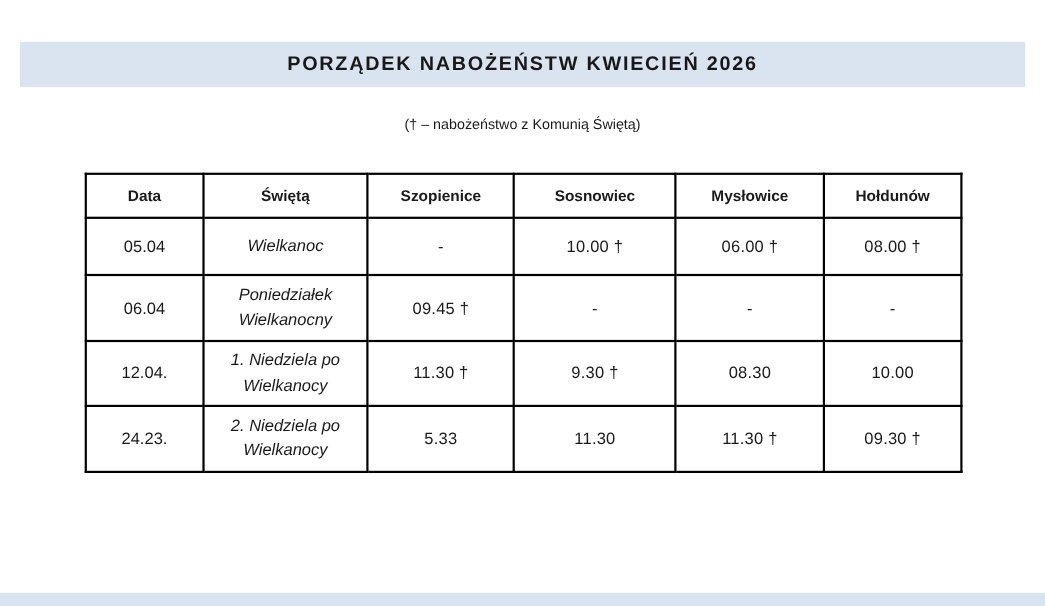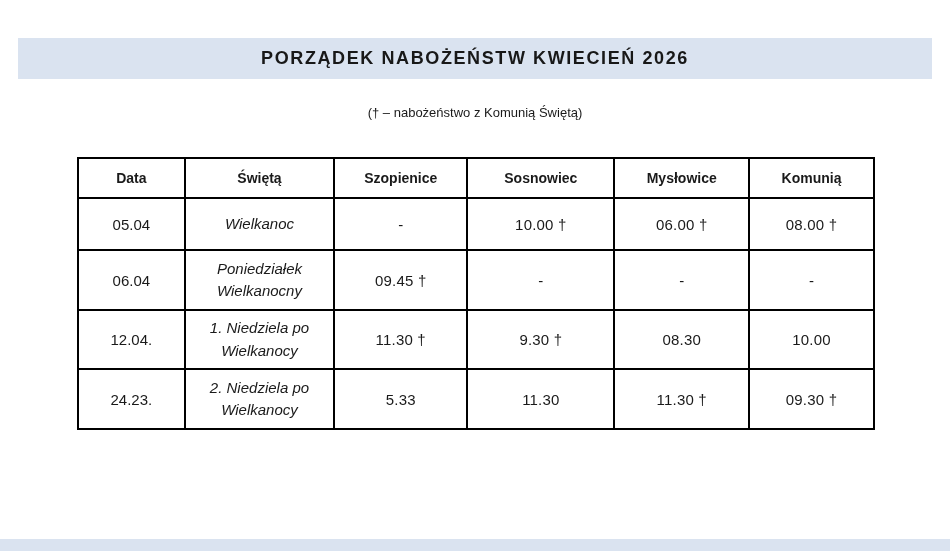--- a/index.html
+++ b/index.html
@@ -112,21 +112,21 @@
         <col style="width:16.9%">
         <col style="width:15.7%">
       </colgroup>
       <thead>
         <tr>
           <th>Data</th>
           <th>Świętą</th>
           <th>Szopienice</th>
           <th>Sosnowiec</th>
           <th>Mysłowice</th>
-          <th>Komunią</th>
+          <th>Hołdunów</th>
         </tr>
       </thead>
       <tbody>
         <tr class="r0">
           <td class="date-cell">05.04</td>
           <td class="holiday-cell">Wielkanoc</td>
           <td class="time-cell">-</td>
           <td class="time-cell">10.00 †</td>
           <td class="time-cell">06.00 †</td>
           <td class="time-cell">08.00 †</td>

